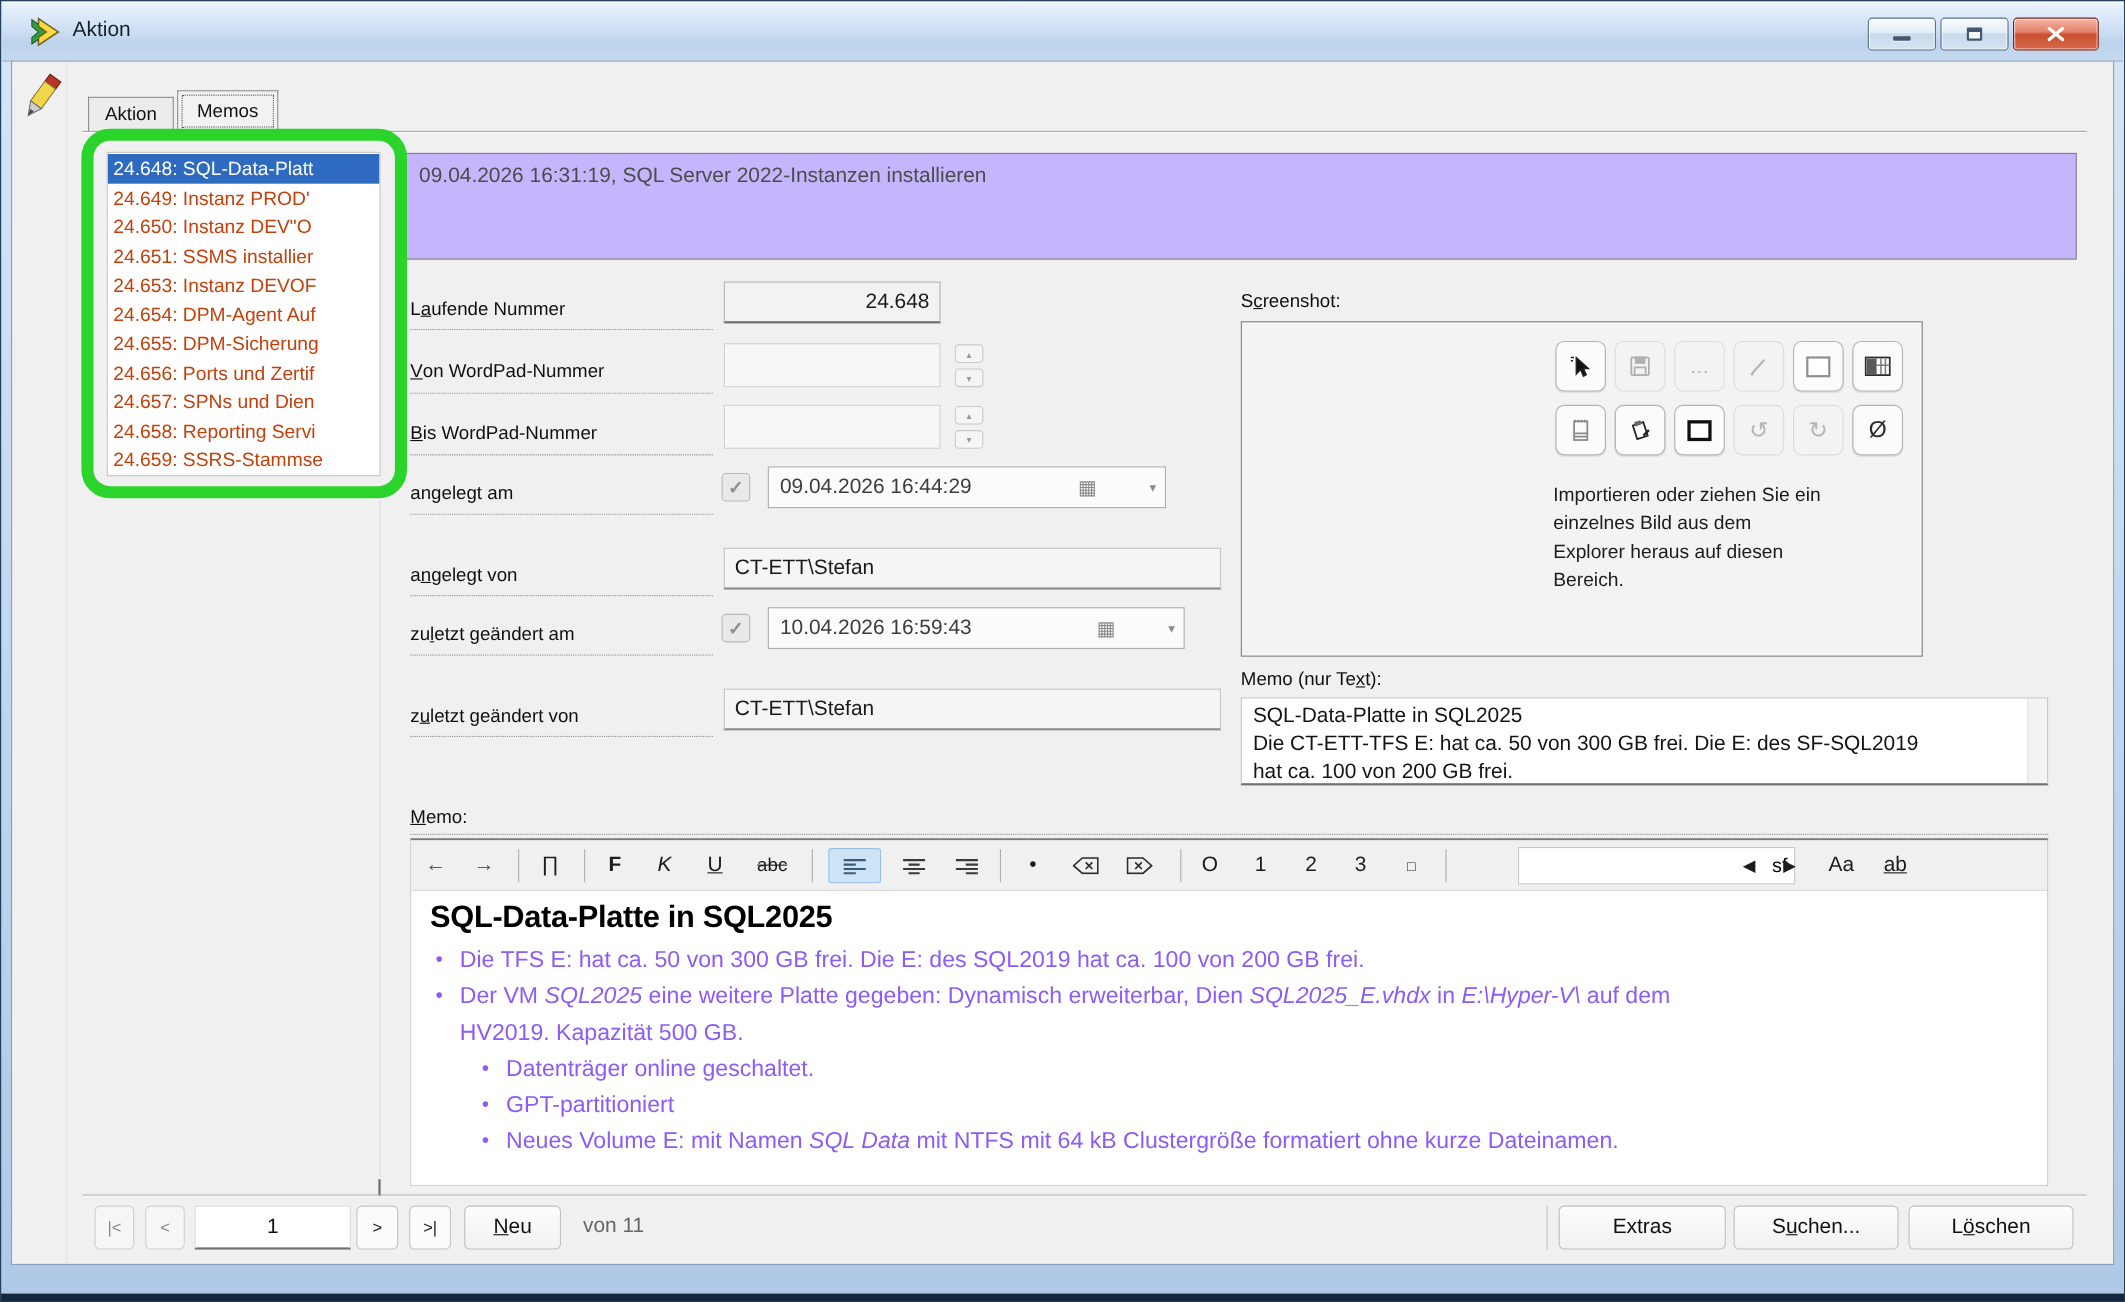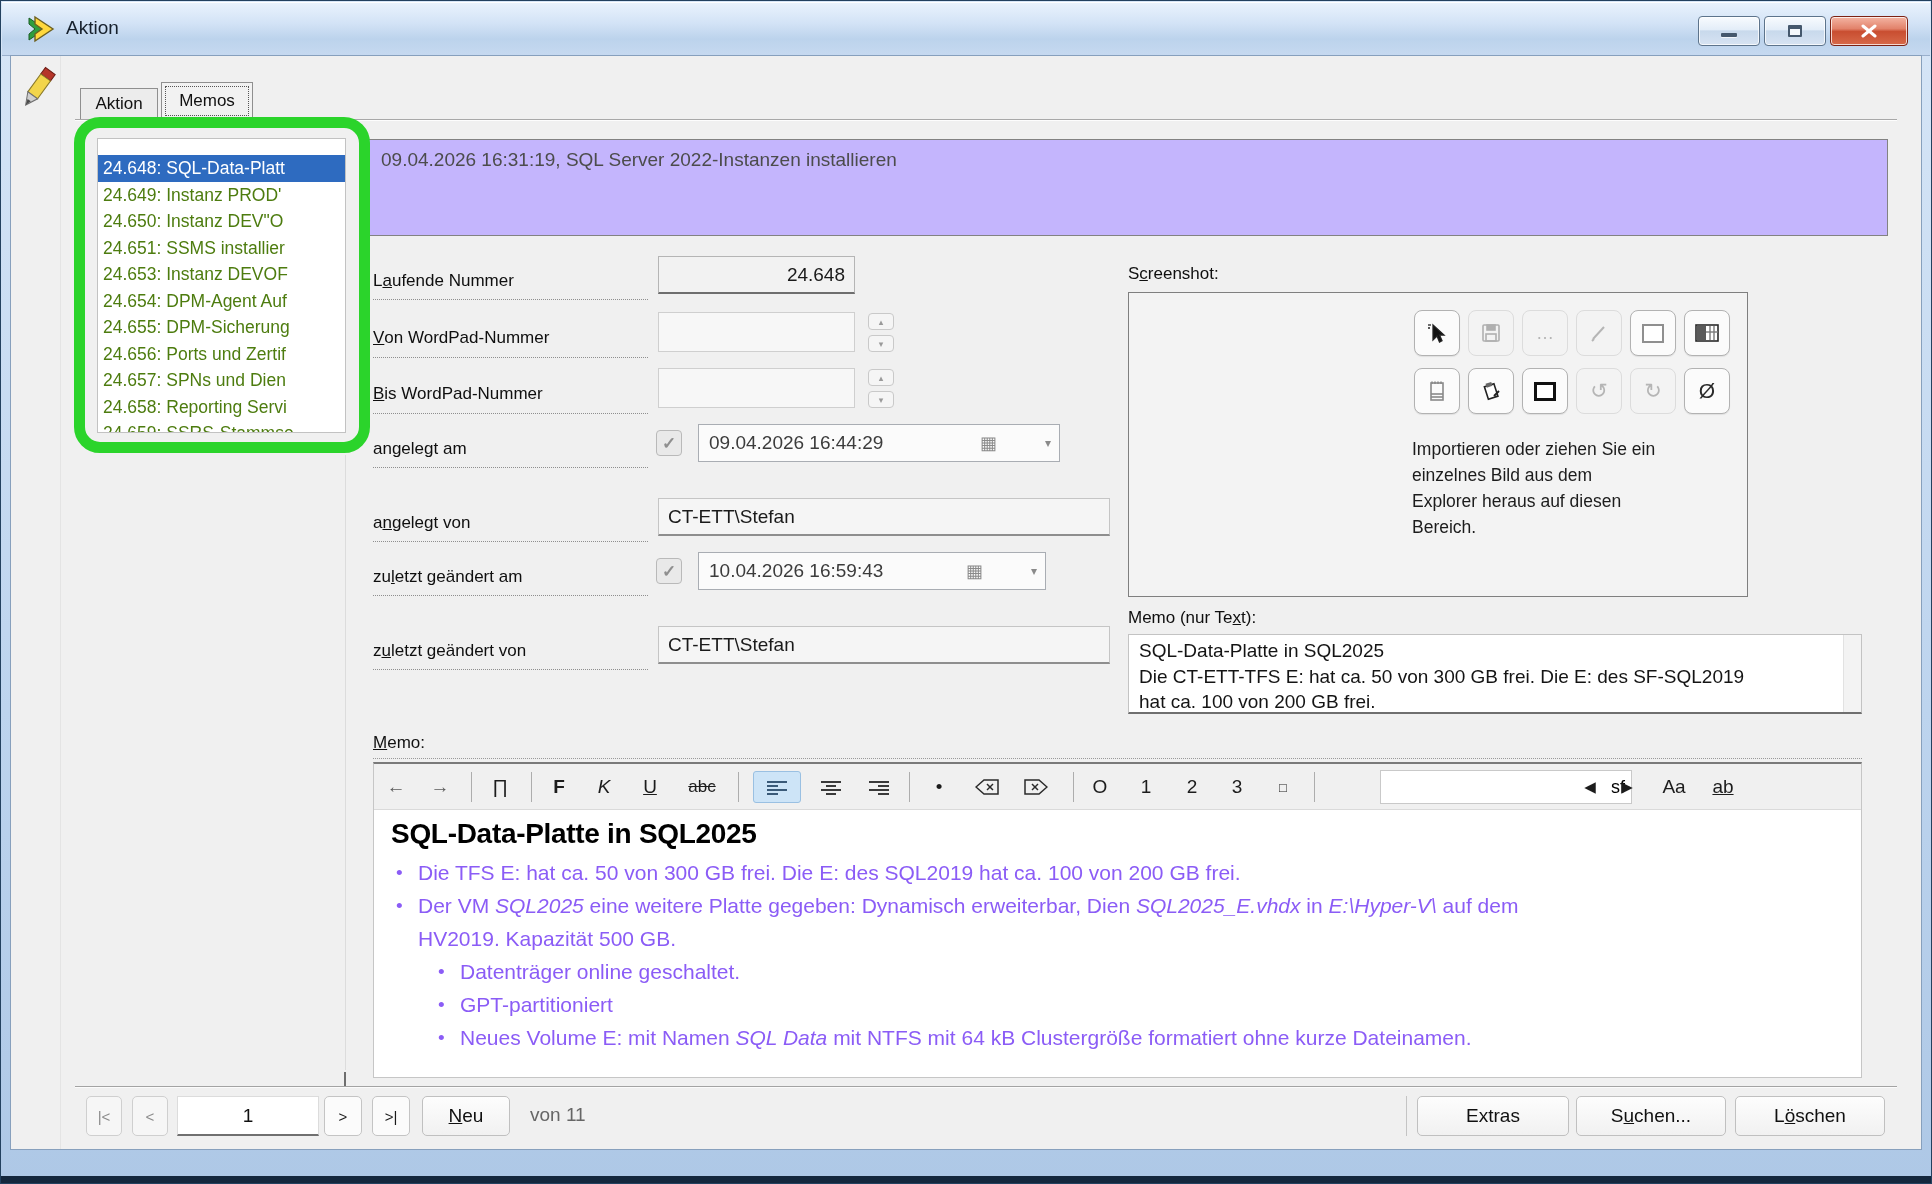--- a/index.html
+++ b/index.html
@@ -31,22 +31,22 @@
   .tab { font-size:17px; text-align:center; border:1px solid #8f8f8f; border-bottom:none; background:#f0f0f0; }
   .tab.inactive { left:80px; top:88px; width:78px; height:32px; line-height:30px; background:#ececec; }
   .tab.active { left:161px; top:82px; width:92px; height:38px; line-height:36px; background:#f2f2f2; z-index:5;
     outline:1px dotted #555; outline-offset:-5px; }
   .panel-topline { left:75px; top:119px; width:1822px; height:2px; border-top:1px solid #a8a8a8; border-bottom:1px solid #fdfdfd; }
 
   
   .annotation { left:74px; top:117px; width:296px; height:336px; border:11px solid #2bd42b; border-radius:26px; z-index:60; pointer-events:none; }
 
   
-  .listbox { left:97px; top:138px; width:249px; height:295px; background:#fff; border:1px solid #c2c2c2; z-index:10; overflow:hidden; padding-top:16px; }
-  .listbox .li { height:26.5px; line-height:26.5px; font-size:17.5px; padding-left:5px; white-space:nowrap; overflow:hidden; color:#4d7c0f; }
+  .listbox { left:97px; top:138px; width:249px; height:295px; background:#fff; border:1px solid #c2c2c2; z-index:10; overflow:hidden; padding-top:1px; }
+  .listbox .li { height:26.5px; line-height:26.5px; font-size:17.5px; padding-left:5px; white-space:nowrap; overflow:hidden; color:#c2410c; }
   .listbox .li.sel { background:#2e6bc0; color:#fff; }
 
   
   .desc-box { left:367px; top:139px; width:1521px; height:97px; border:1px solid #828282; background:#c4b5fd; font-size:19px; color:#4c4c4c; padding:9px 13px; }
 
   
   .flabel { left:373px; width:275px; font-size:17px; color:#0f0f0f; border-bottom:1px dotted #8f8f8f; display:flex; align-items:center; }
   .field { background:#f2f2f2; border:1px solid #b5b5b5; border-bottom:2px solid #6e6e6e; font-size:19px; color:#1a1a1a; display:flex; align-items:center;text-align:center; }
   .field.num { justify-content:flex-end; padding-right:9px; }
   .field.flat { background:#f7f7f7; border:1px solid #cfcfcf; border-bottom:1px solid #cfcfcf; }
@@ -187,21 +187,21 @@
   <div class="abs checkbox" style="left:656px; top:430px;">✓</div>
   <div class="abs datefield" style="left:698px; top:424px; width:362px; height:38px;">
     <span>09.04.2026 16:44:29</span>
     <span class="cal">▦</span>
     <span class="dd">▾</span>
   </div>
 
   <div class="abs field user" style="left:658px; top:498px; width:452px; height:38px;">CT-ETT\Stefan</div>
 
   <div class="abs checkbox" style="left:656px; top:558px;">✓</div>
-  <div class="abs datefield" style="left:698px; top:552px; width:348px; height:38px;text-align:right;">
+  <div class="abs datefield" style="left:698px; top:552px; width:379px; height:38px;text-align:right;">
     <span>10.04.2026 16:59:43</span>
     <span class="cal">▦</span>
     <span class="dd">▾</span>
   </div>
 
   <div class="abs field user" style="left:658px; top:626px; width:452px; height:38px;">CT-ETT\Stefan</div>
 
   <div class="abs label-plain" style="left:1128px; top:264px;">S<u>c</u>reenshot:</div>
   <div class="abs shot-box"></div>
 

